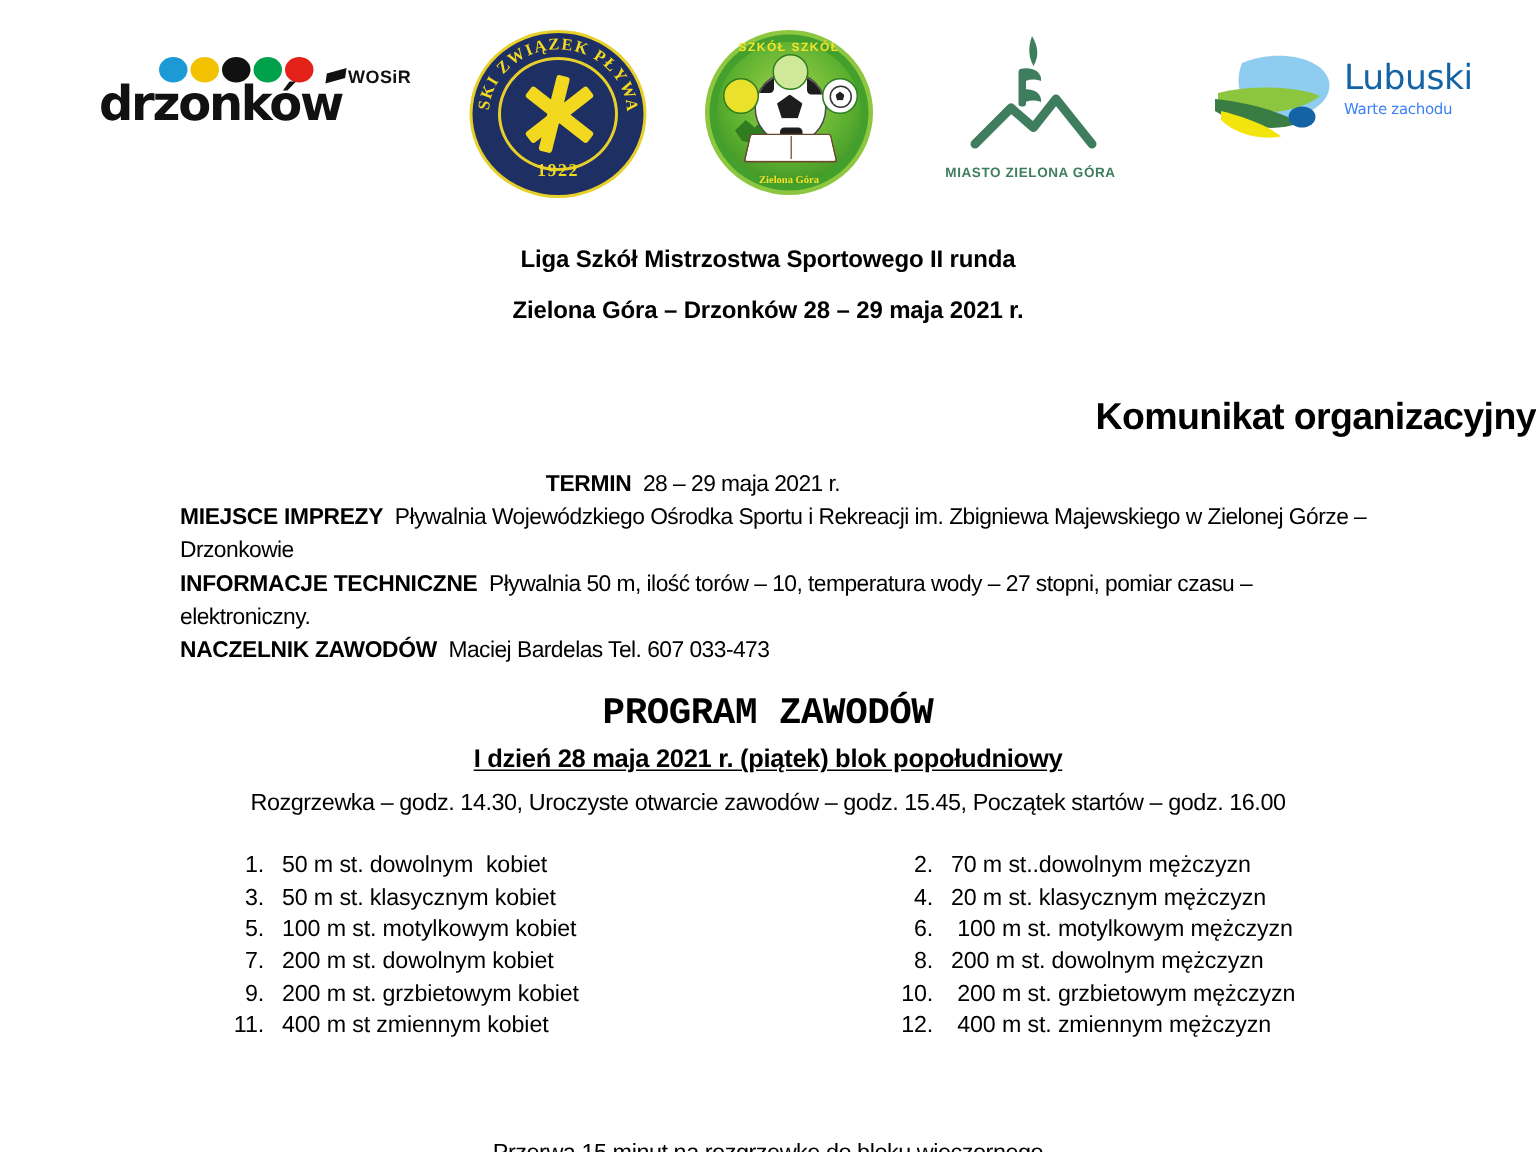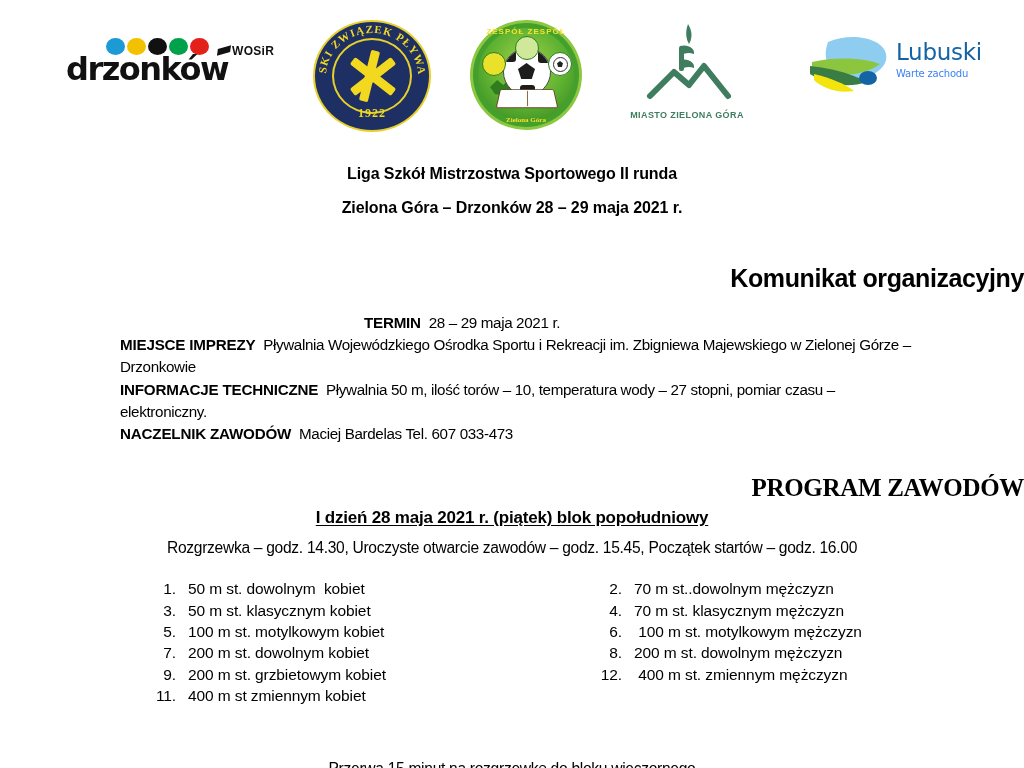--- a/index.html
+++ b/index.html
@@ -306,27 +306,27 @@
   .info-block .lead {
     font-weight: 700;
     letter-spacing: -0.2px;
   }
   .row-termin {
     text-align: center;
     padding-right: 120px;
   }
 
   .program-heading {
-    text-align: right;
-    font-family: Liberation Serif, serif;
+    text-align: center;
+    font-family: Liberation Mono, monospace;
     font-weight: 700;
     font-size: 25px;
     line-height: 30px;
     letter-spacing: -0.3px;
-    margin-top: 28px;
+    margin-top: 16px;
   }
 
   .day-heading {
     text-align: center;
     font-family: "Liberation Sans", sans-serif;
     font-weight: 700;
     font-size: 17px;
     line-height: 22px;
     letter-spacing: -0.2px;
     text-decoration: underline;
@@ -432,21 +432,21 @@
         <span class="pent p-tl"></span>
         <span class="pent p-tr"></span>
         <span class="pent p-b"></span>
       </div>
       <div class="zs-book"></div>
       <div class="zs-mini m-left"></div>
       <div class="zs-mini m-top"></div>
       <div class="zs-mini m-right">
         <span class="zs-mini-ball"></span>
       </div>
-      <div class="zs-top-text">ZESPÓŁ ZESPÓŁ</div>
+      <div class="zs-top-text">SZKÓŁ SZKÓŁ</div>
       <div class="zs-bot-text">Zielona Góra</div>
     </div>
 
     <div class="logo logo-mzg">
       <svg class="mzg-mark" viewBox="0 0 90 82">
         <g fill="none" stroke="#3f7d5f" stroke-width="6" stroke-linejoin="round" stroke-linecap="round">
           <path d="M6,74 L30,50 L45,63 L60,44 L84,74"></path>
         </g>
         <g fill="#3f7d5f">
           <path d="M44,2 C49,10 48,17 45,22 C42,17 41,10 44,2 Z"></path>
@@ -518,31 +518,35 @@
             <span class="ev-name">400 m st zmiennym kobiet</span>
           </div>
       </div>
       <div class="ev-col right">
         <div class="ev-row">
             <span class="ev-num">2.</span>
             <span class="ev-name">70 m st..dowolnym mężczyzn</span>
           </div>
         <div class="ev-row">
             <span class="ev-num">4.</span>
-            <span class="ev-name">70 m st. klasycznym mężczyzn</span>
+            <span class="ev-name">20 m st. klasycznym mężczyzn</span>
           </div>
         <div class="ev-row">
             <span class="ev-num">6.</span>
             <span class="ev-name"> 100 m st. motylkowym mężczyzn</span>
           </div>
         <div class="ev-row">
             <span class="ev-num">8.</span>
             <span class="ev-name">200 m st. dowolnym mężczyzn</span>
           </div>
         <div class="ev-row">
+            <span class="ev-num">10.</span>
+            <span class="ev-name"> 200 m st. grzbietowym mężczyzn</span>
+          </div>
+        <div class="ev-row">
             <span class="ev-num">12.</span>
             <span class="ev-name"> 400 m st. zmiennym mężczyzn</span>
           </div>
       </div>
     </div>
 
   </div>
 
   <div class="tail-line">Przerwa 15 minut na rozgrzewkę do bloku wieczornego</div>
 

